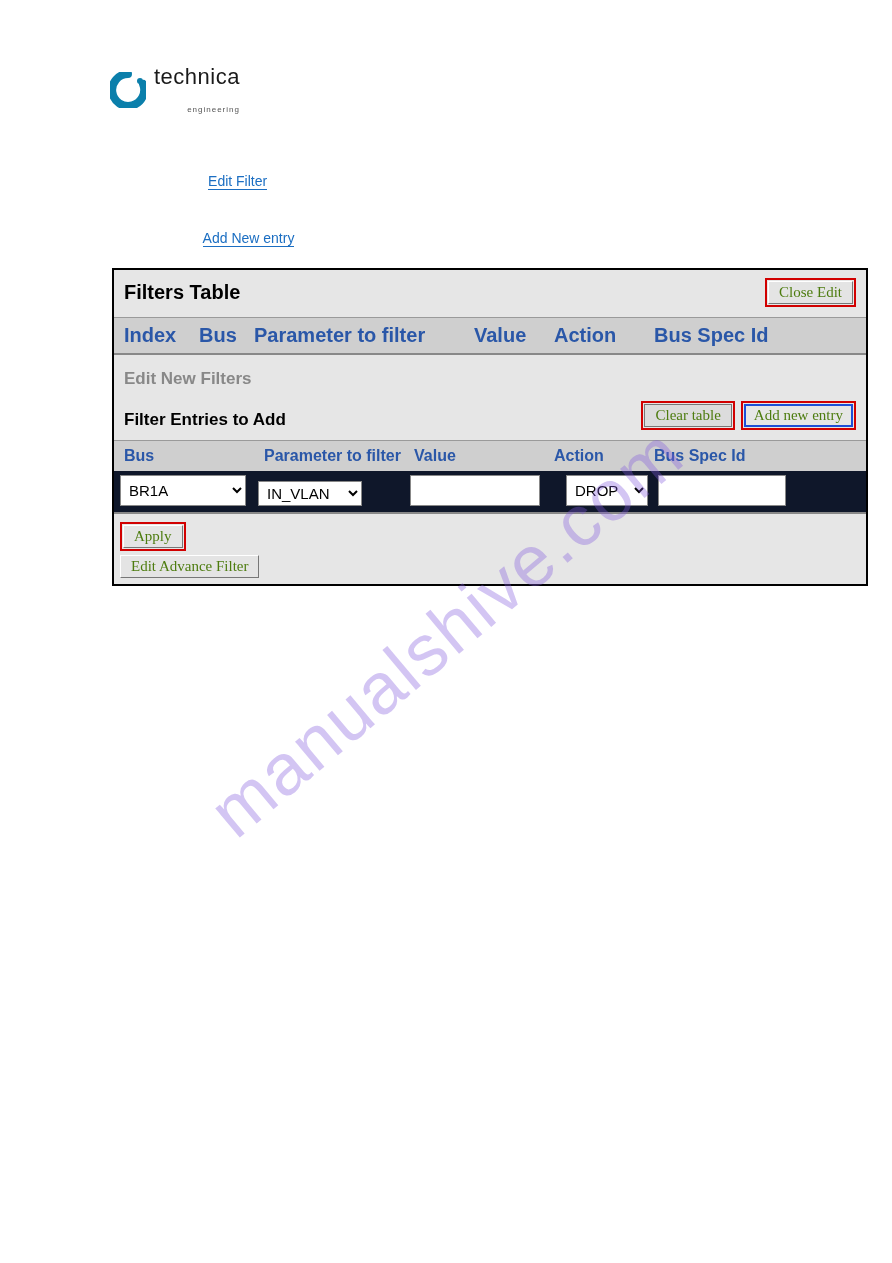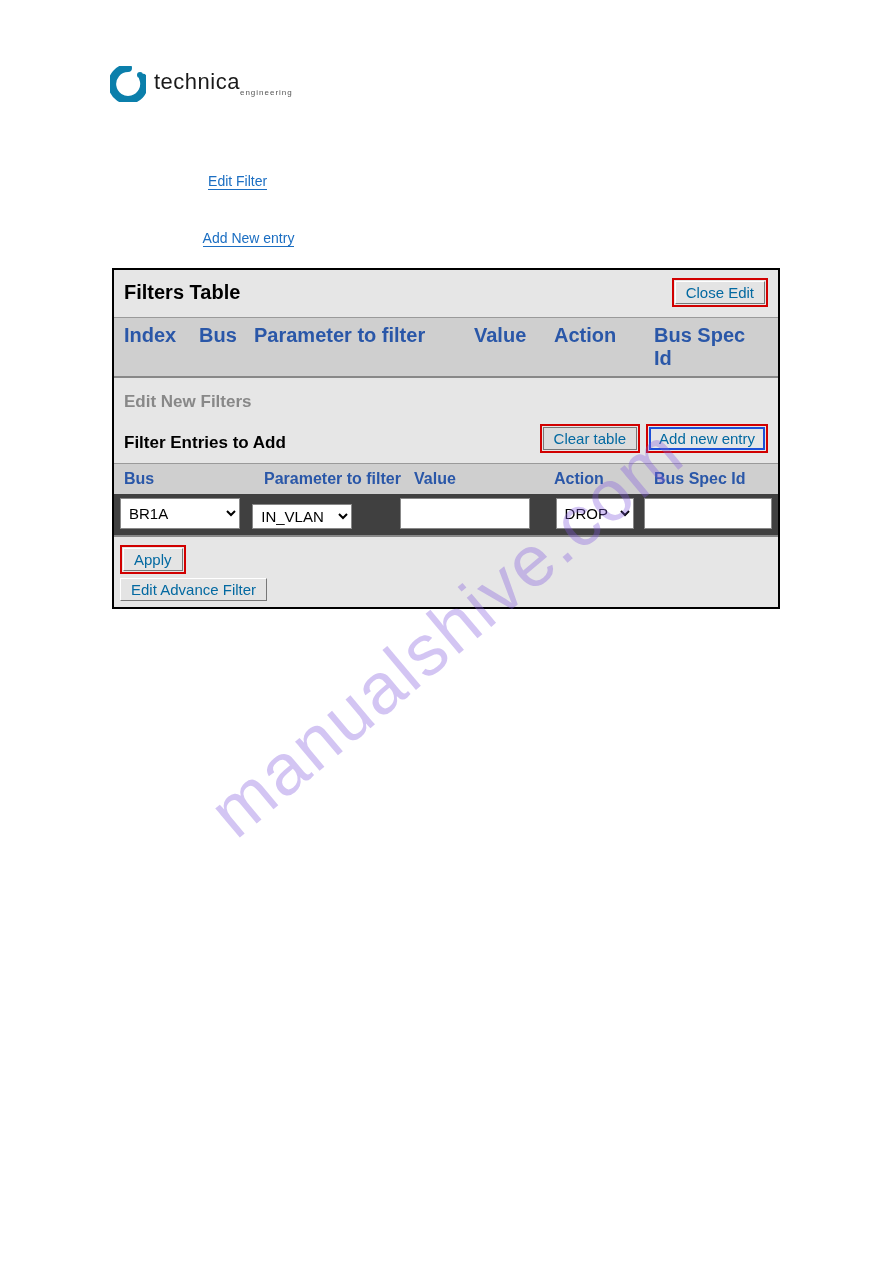--- a/index.html
+++ b/index.html
@@ -28,21 +28,21 @@
       position: absolute;
       top: 66px;
       left: 110px;
       display: flex;
       align-items: center;
       gap: 8px;
     }
     .logo-mark svg { display: block; }
     .logo-text {
       display: flex;
-      flex-direction: row;
+      flex-direction: column;
       line-height: 1;
     }
     .logo-main {
       font-size: 22px;
       font-weight: 400;
       color: #1a1a1a;
       letter-spacing: 0.5px;
     }
     .logo-sub {
       font-size: 8px;
@@ -64,21 +64,21 @@
       color: #1b6ec2;
       border-bottom: 1px solid #1b6ec2;
       display: inline-block;
       line-height: 1.1;
     }
     .instructions .line { margin-bottom: 6px; display: block; }
     .filters-panel {
       position: absolute;
       top: 268px;
       left: 112px;
-      width: 668px;
+      width: 756px;
       border: 2px solid #000;
       background: #e6e6e6;
       z-index: 10;
     }
     .panel-header {
       display: flex;
       justify-content: space-between;
       align-items: center;
       padding: 8px 10px 10px 10px;
       background: #e6e6e6;
@@ -90,23 +90,23 @@
     }
     .close-edit-wrap {
       border: 2px solid #d10000;
       padding: 1px;
     }
     .btn {
       background: #dcdcdc;
       border: 1px solid #777;
       font-size: 15px;
       padding: 2px 10px;
-      color: #0369a1;
+      color: #4d7c0f;
       cursor: pointer;
-      font-family: Liberation Sans, sans-serif;
+      font-family: Liberation Serif, serif;
     }
     .btn-ui {
       background: #e4e4e4;
       border-top: 1px solid #fff;
       border-left: 1px solid #fff;
       border-right: 1px solid #777;
       border-bottom: 1px solid #777;
     }
     .headers-row {
       background: #cfcfcf;
@@ -175,21 +175,21 @@
     }
     .col2-bus { width: 140px; }
     .col2-param { width: 150px; }
     .col2-value { width: 140px; }
     .col2-action { width: 100px; }
     .col2-spec { flex: 1; }
     .form-row {
       display: flex;
       padding: 4px 6px 6px 6px;
       gap: 6px;
-      background: #404040;
+      background: #0f172a;
       border-bottom: 2px solid #888;
     }
     .form-row select, .form-row input[type="text"] {
       background: #fff;
       border: 1px solid #888;
       font-size: 15px;
       padding: 2px 4px;
       font-family: inherit;
     }
     .sel-bus { width: 126px; }

